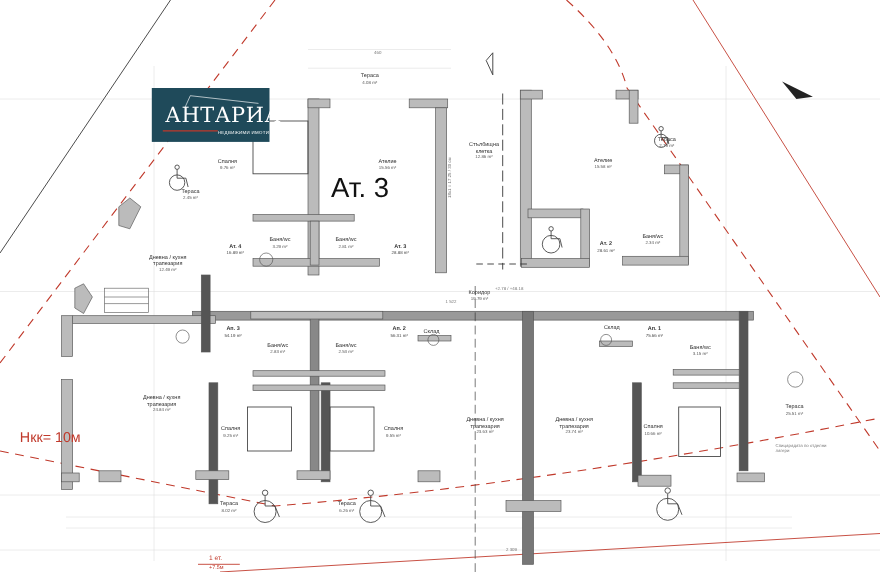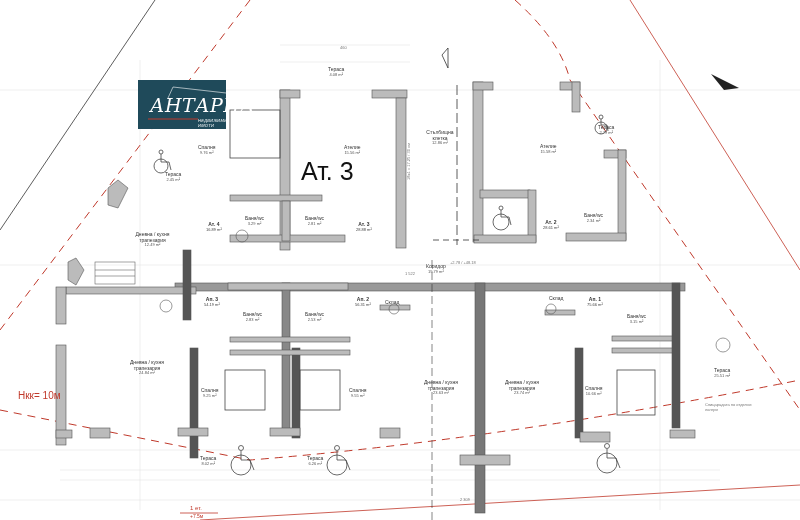--- a/index.html
+++ b/index.html
@@ -4,24 +4,24 @@
 <style>
   html, body { margin:0; padding:0; background:#fff; }
   body { width:800px; height:520px; position:relative; overflow:hidden; font-family:"Liberation Sans", sans-serif; }
   svg.plan { position:absolute; left:0; top:0; }
   .lbl { position:absolute; font-family:"Liberation Sans", sans-serif; color:#333; text-align:center; line-height:1.1; white-space:nowrap; }
   .room { font-size:5px; }
   .room .area { display:block; font-size:4px; color:#555; }
   .apt { font-size:5px; font-weight:bold; }
   .apt .area { display:block; font-size:4px; font-weight:normal; color:#444; }
   .big-label { position:absolute; font-size:25px; color:#111; font-family:"Liberation Sans", sans-serif; }
-  .logo { position:absolute; left:138px; top:80px; width:88px; height:49px; background:#1f4a5a;font-style:italic; }
+  .logo { position:absolute; left:138px; top:80px; width:107px; height:49px; background:#1f4a5a; }
   .logo-name { position:absolute; left:12px; top:14px; font-family:"DejaVu Serif", serif; font-size:19px; color:#fff; letter-spacing:0.5px; }
   .logo-sub { position:absolute; left:60px; top:38px; font-size:4px; color:#fff; letter-spacing:0.3px; }
-  .red-note { position:absolute; color:#c0392b; font-size:10px; }
+  .red-note { position:absolute; color:#c0392b; font-size:13px; }
   .dim { position:absolute; font-size:4px; color:#777; }
 </style>
 </head>
 <body>
 
 <svg class="plan" width="800" height="520" viewBox="0 0 800 520">
 
   <g stroke="#ddd" stroke-width="0.5">
     <line x1="0" y1="90" x2="800" y2="90"></line>
     <line x1="0" y1="265" x2="800" y2="265"></line>

